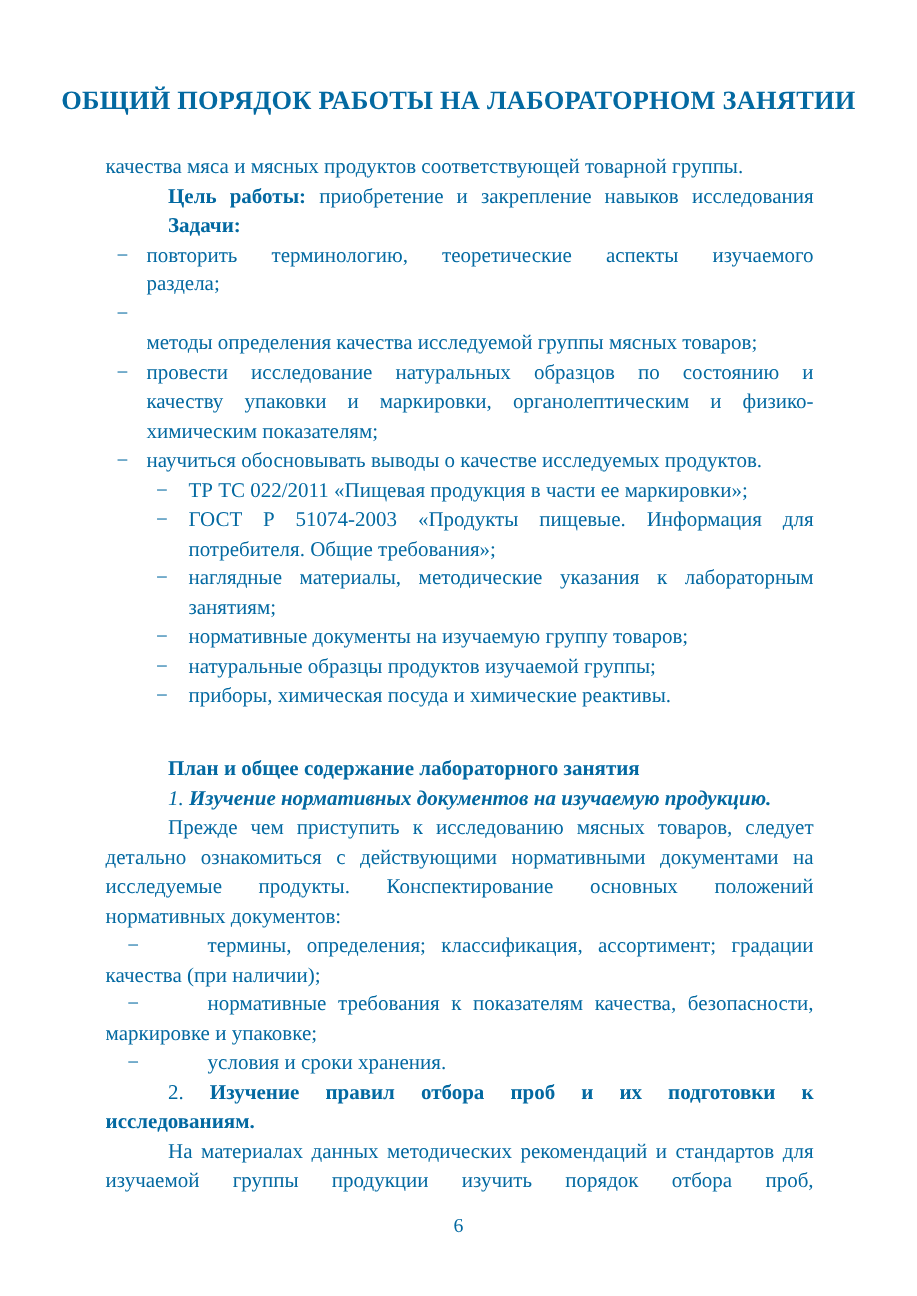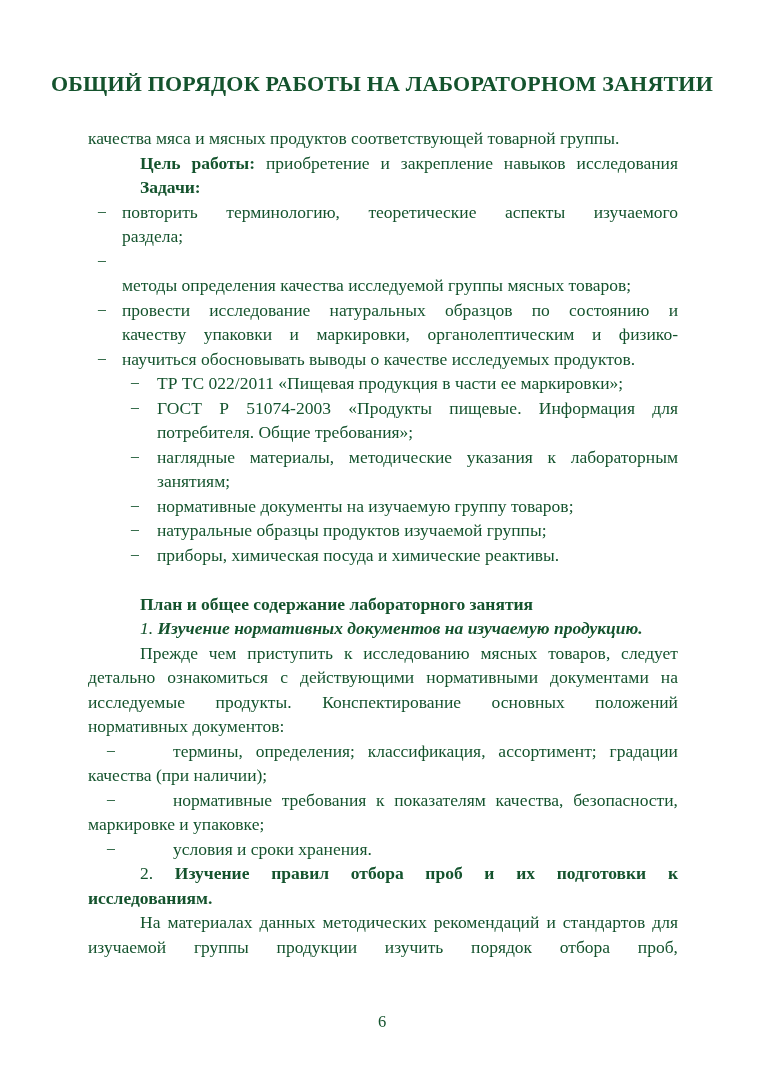--- a/index.html
+++ b/index.html
@@ -6,21 +6,21 @@
     margin: 0;
     padding: 0;
     background: #ffffff;
   }
   .page {
     position: relative;
     width: 764px;
     height: 1080px;
     background: #ffffff;
     font-family: "Liberation Serif", "DejaVu Serif", serif;
-    color: #14532d;
+    color: #0369a1;
     overflow: hidden;
   }
   .doc-title {
     position: absolute;
     top: 70px;
     left: 0;
     width: 764px;
     text-align: center;
     font-weight: bold;
     font-size: 22px;
@@ -71,31 +71,32 @@
   <div class="content">
       <div class="line"><span>качества мяса и мясных продуктов соответствующей товарной группы.</span></div>
       <div class="line j" style="padding-left: 52px;"><span class="b">Цель работы: </span><span>приобретение и закрепление навыков исследования</span></div>
       <div class="line" style="padding-left: 52px;"><span class="b">Задачи:</span></div>
       <div class="line j" style="padding-left: 34px;"><span class="marker" style="left: 9px;">−</span><span>повторить терминологию, теоретические аспекты изучаемого</span></div>
       <div class="line" style="padding-left: 34px;"><span>раздела;</span></div>
       <div class="line j" style="padding-left: 34px;"><span class="marker" style="left: 9px;">−</span></div>
       <div class="line" style="padding-left: 34px;"><span>методы определения качества исследуемой группы мясных товаров;</span></div>
       <div class="line j" style="padding-left: 34px;"><span class="marker" style="left: 9px;">−</span><span>провести исследование натуральных образцов по состоянию и</span></div>
       <div class="line j" style="padding-left: 34px;"><span>качеству упаковки и маркировки, органолептическим и физико-</span></div>
+      <div class="line" style="padding-left: 34px;"><span>химическим показателям;</span></div>
       <div class="line" style="padding-left: 34px;"><span class="marker" style="left: 9px;">−</span><span>научиться обосновывать выводы о качестве исследуемых продуктов.</span></div>
       <div class="line" style="padding-left: 69px;"><span class="marker" style="left: 42px;">−</span><span>ТР ТС 022/2011 «Пищевая продукция в части ее маркировки»;</span></div>
       <div class="line j" style="padding-left: 69px;"><span class="marker" style="left: 42px;">−</span><span>ГОСТ Р 51074-2003 «Продукты пищевые. Информация для</span></div>
       <div class="line" style="padding-left: 69px;"><span>потребителя. Общие требования»;</span></div>
       <div class="line j" style="padding-left: 69px;"><span class="marker" style="left: 42px;">−</span><span>наглядные материалы, методические указания к лабораторным</span></div>
       <div class="line" style="padding-left: 69px;"><span>занятиям;</span></div>
       <div class="line" style="padding-left: 69px;"><span class="marker" style="left: 42px;">−</span><span>нормативные документы на изучаемую группу товаров;</span></div>
       <div class="line" style="padding-left: 69px;"><span class="marker" style="left: 42px;">−</span><span>натуральные образцы продуктов изучаемой группы;</span></div>
       <div class="line" style="padding-left: 69px;"><span class="marker" style="left: 42px;">−</span><span>приборы, химическая посуда и химические реактивы.</span></div>
       <div class="line"></div>
-      <div class="line" style="padding-left: 52px;"><span class="b">План и общее содержание лабораторного занятия</span></div>
+      <div class="line" style="padding-left: 52px; margin-top: 12px;"><span class="b">План и общее содержание лабораторного занятия</span></div>
       <div class="line" style="padding-left: 52px; font-style: italic;"><span>1. </span><span class="b">Изучение нормативных документов на изучаемую продукцию.</span></div>
       <div class="line j" style="padding-left: 52px;"><span>Прежде чем приступить к исследованию мясных товаров, следует</span></div>
       <div class="line j"><span>детально ознакомиться с действующими нормативными документами на</span></div>
       <div class="line j"><span>исследуемые продукты. Конспектирование основных положений</span></div>
       <div class="line"><span>нормативных документов:</span></div>
       <div class="line j" style="padding-left: 85px;"><span class="marker" style="left: 18px;">−</span><span>термины, определения; классификация, ассортимент; градации</span></div>
       <div class="line"><span>качества (при наличии);</span></div>
       <div class="line j" style="padding-left: 85px;"><span class="marker" style="left: 18px;">−</span><span>нормативные требования к показателям качества, безопасности,</span></div>
       <div class="line"><span>маркировке и упаковке;</span></div>
       <div class="line" style="padding-left: 85px;"><span class="marker" style="left: 18px;">−</span><span>условия и сроки хранения.</span></div>

